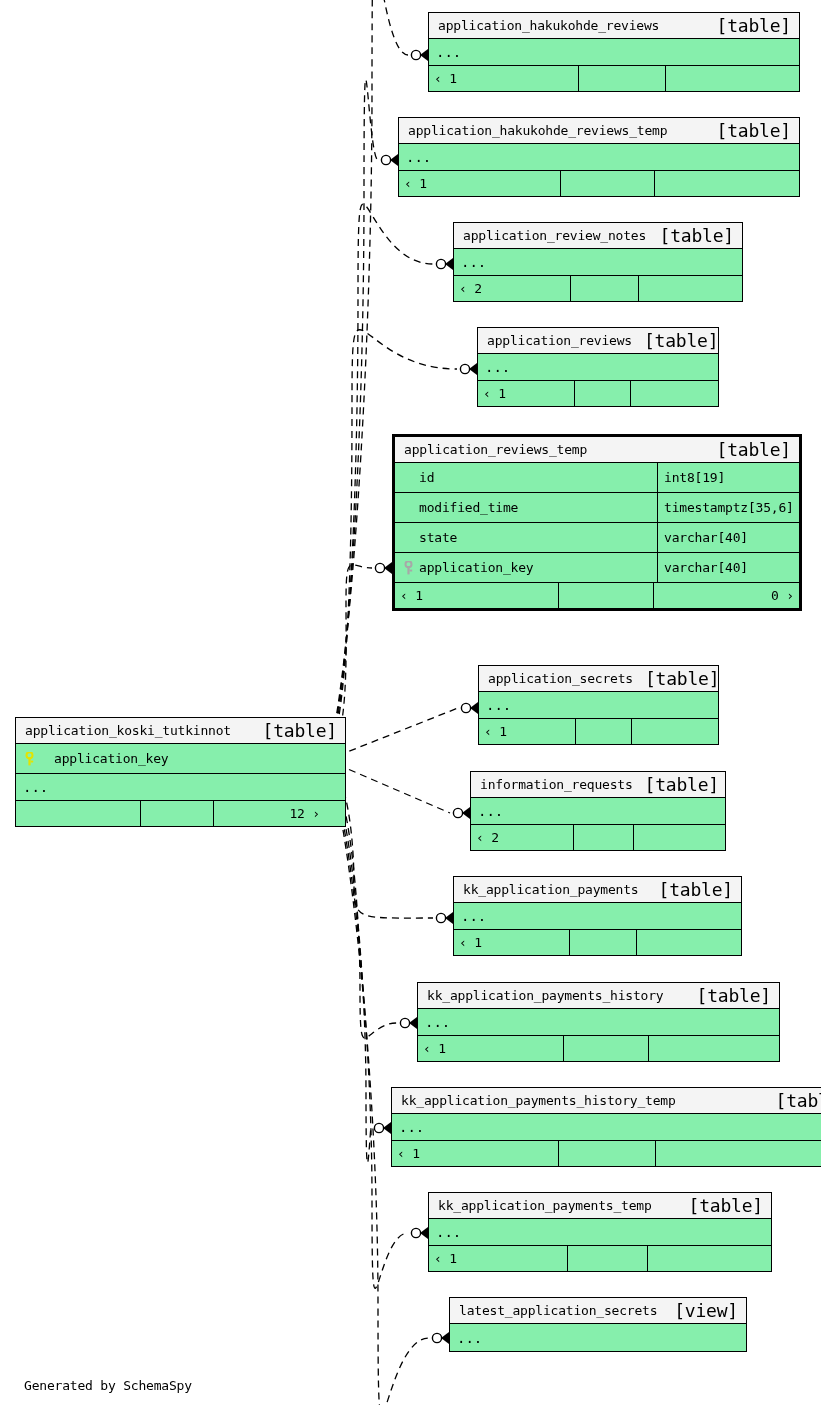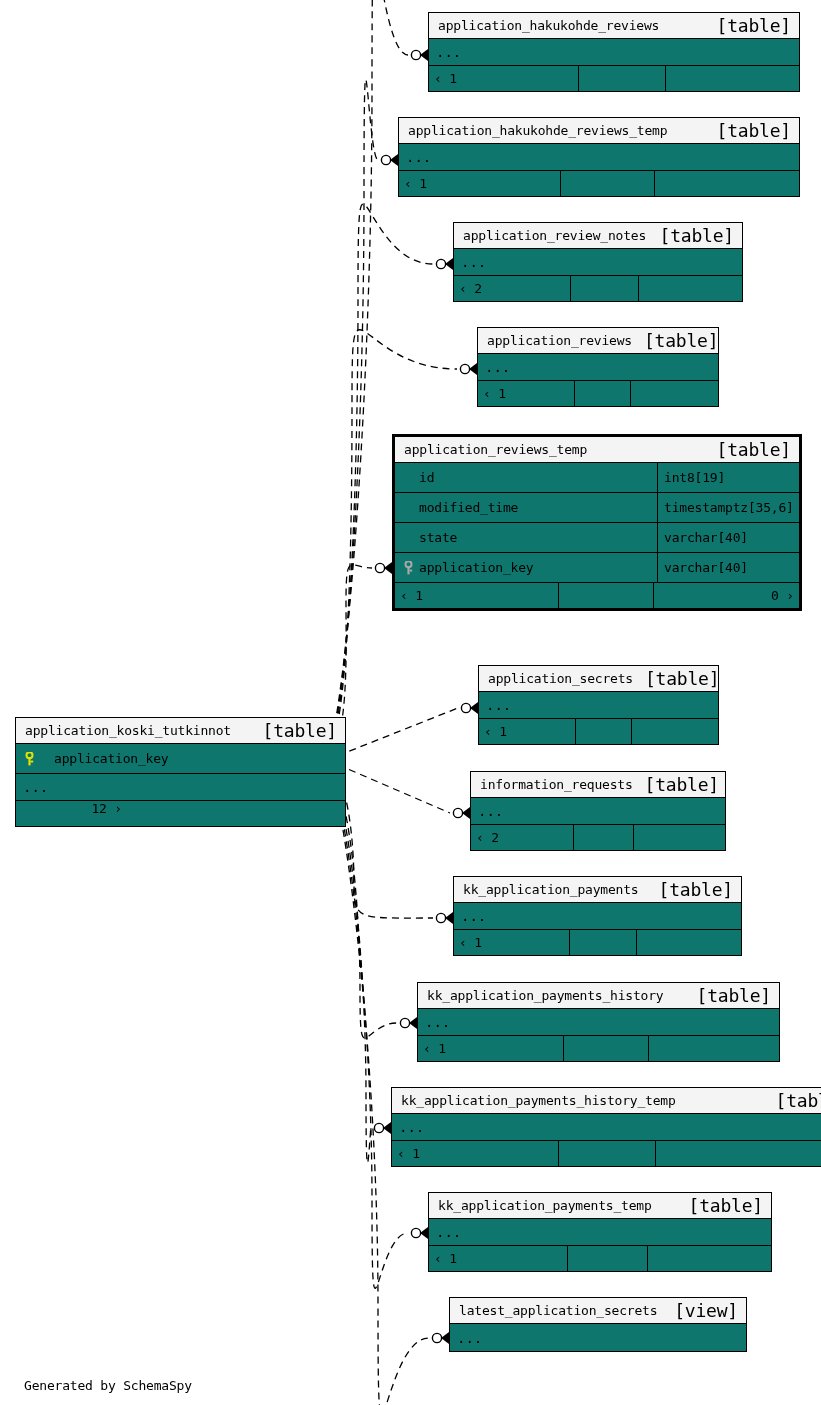--- a/index.html
+++ b/index.html
@@ -22,21 +22,21 @@
     left: 0;
     top: 0;
     width: 821px;
     height: 1405px;
     pointer-events: none;
   }
   .tbl {
     position: absolute;
     box-sizing: border-box;
     border: 1px solid #000000;
-    background: #0f766e;
+    background: #86efac;
     border-collapse: collapse;
     z-index: 2;
   }
   .tbl.highlight {
     border: 3px solid #000000;
   }
   .hdr {
     background: #f4f4f4;
     display: flex;
     align-items: center;
@@ -319,21 +319,21 @@
           <div class="col-name">
             <span class="keyicon"><svg viewBox="0 0 11 14" width="11" height="14">
                 <circle cx="5.5" cy="3.2" r="3.0" fill="none" stroke="#e3e300" stroke-width="2"></circle>
                 <rect x="4.4" y="5.0" width="2.2" height="8.4" fill="#e3e300"></rect>
                 <rect x="6.6" y="8.6" width="2.6" height="1.9" fill="#e3e300"></rect>
               </svg></span>
             <span style="margin-left: 14px;">application_key</span>
           </div>
         </div>
         <div class="ellipsis-row">...</div>
-        <div class="foot-row" style="border-bottom: none; flex-direction: column;">
+        <div class="foot-row" style="border-bottom: none;">
           <div class="foot-cell foot-left" style="width: 125px;"></div>
           <div class="foot-cell foot-left" style="width: 73px;"></div>
           <div class="foot-cell foot-right" style="width: 111px;">12 ›</div>
         </div>
       </div>
       <div class="tbl" style="left: 470px; top: 771px; width: 256px;">
         <div class="hdr">
           <span class="hdr-name">information_requests</span>
           <span class="hdr-type">[table]</span>
         </div>

